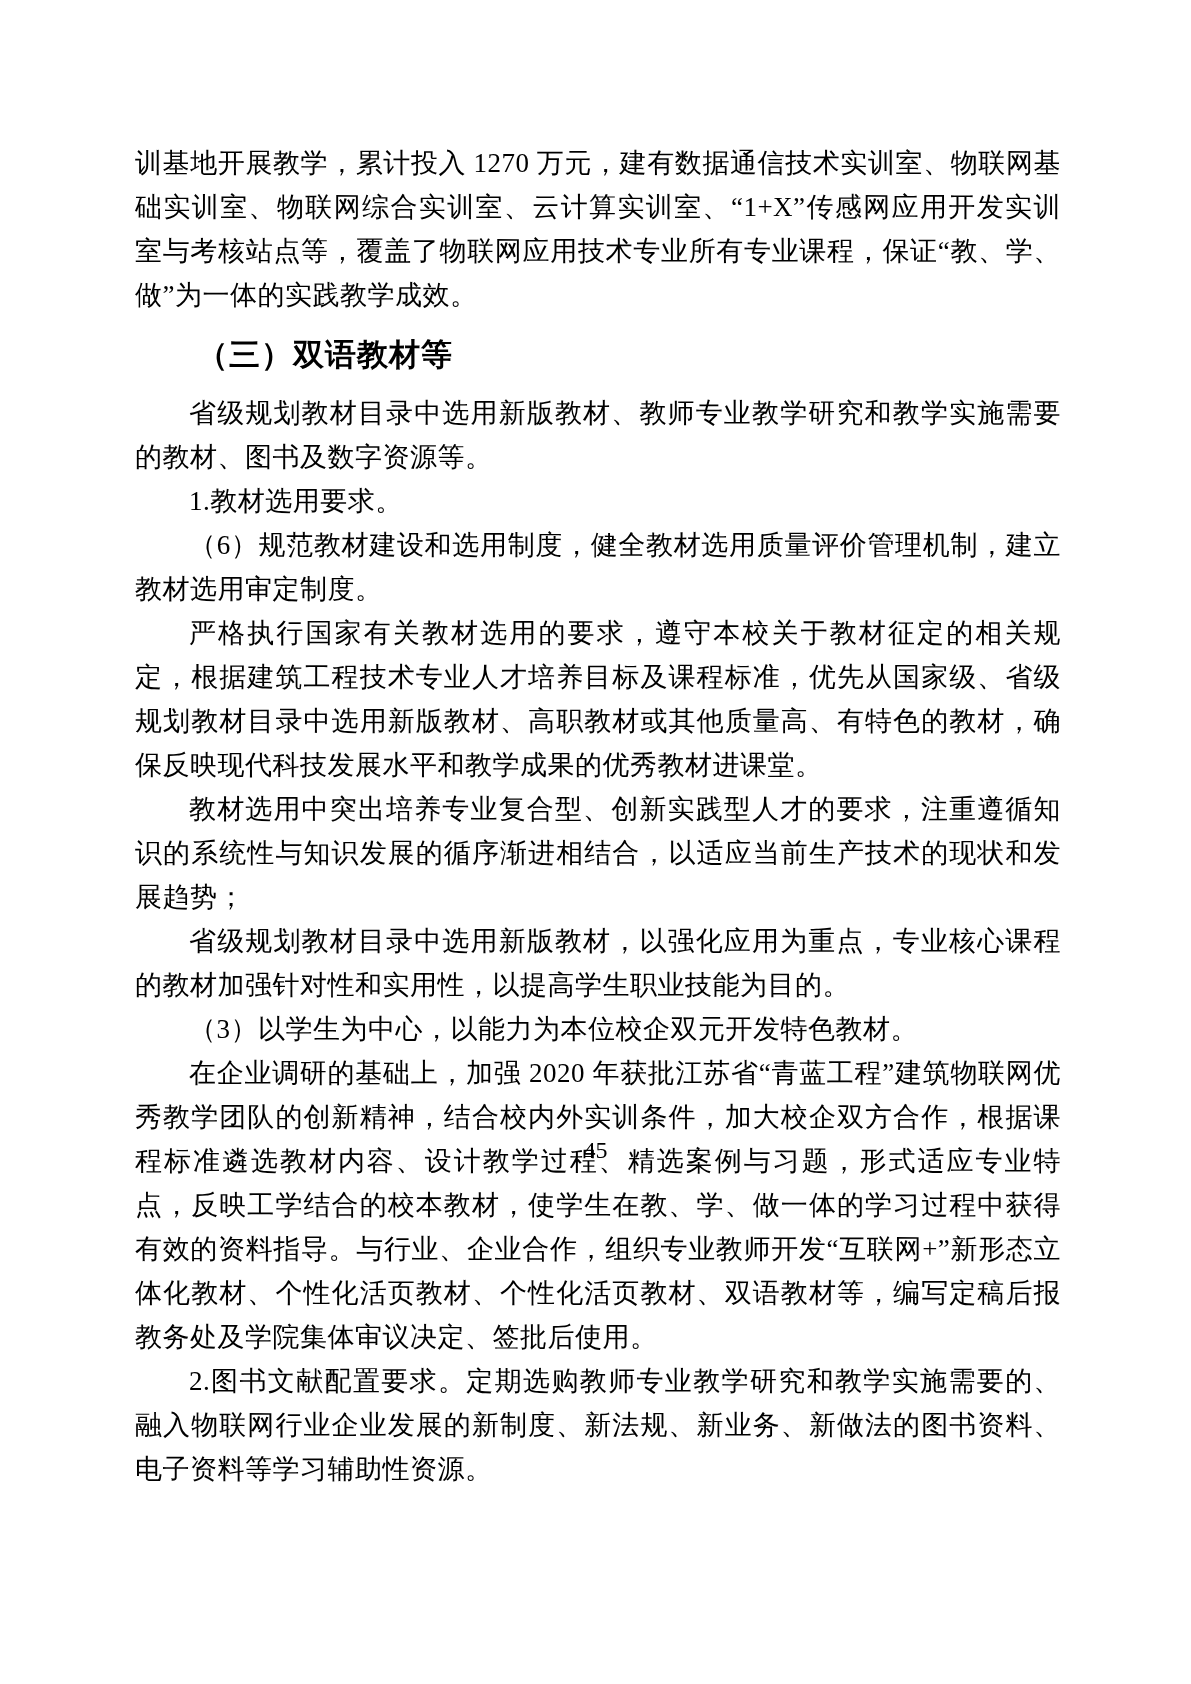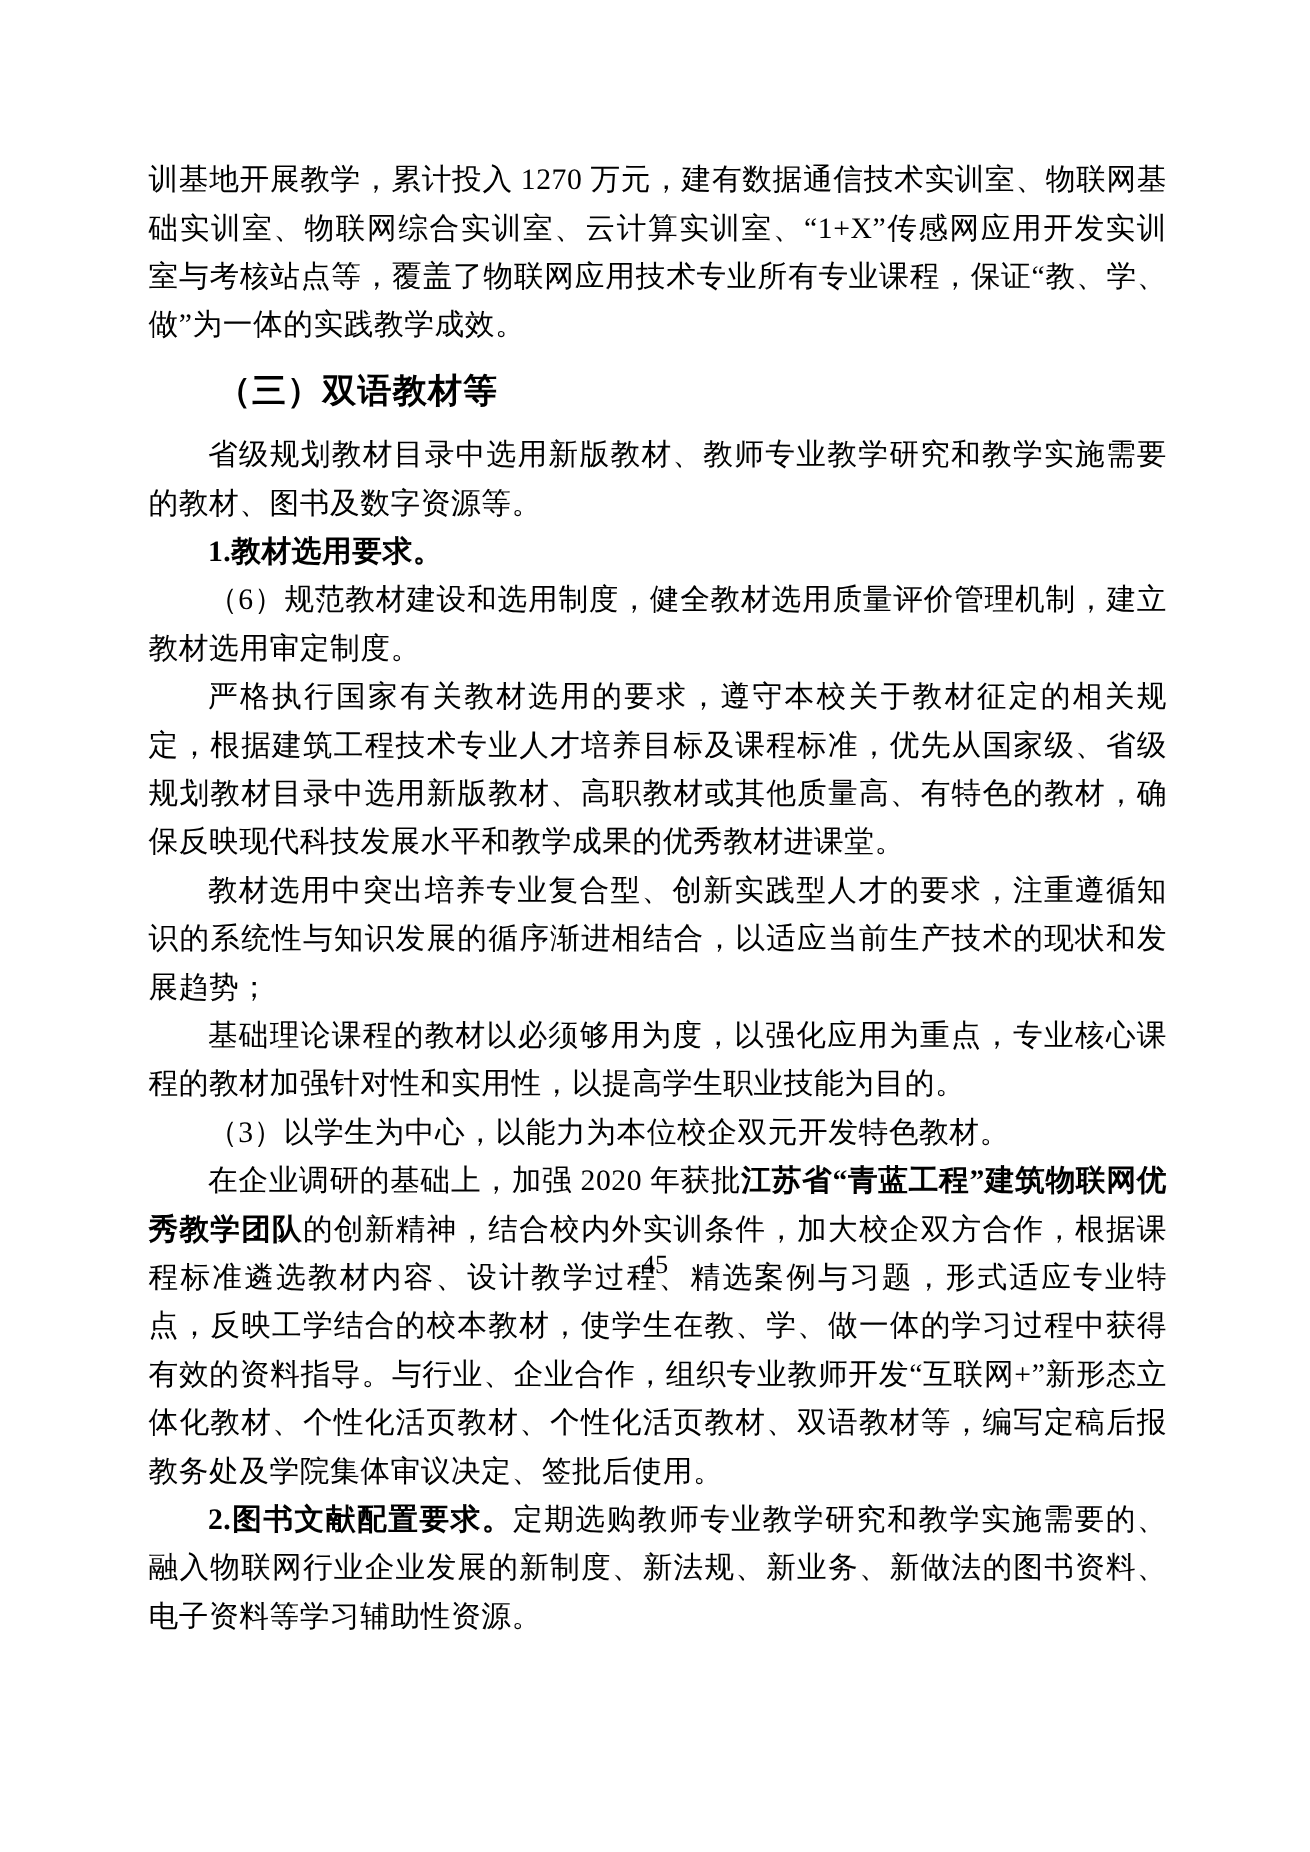--- a/index.html
+++ b/index.html
@@ -20,21 +20,21 @@
     padding: 141px 130px 0 135px;
   }
   p.body {
     font-size: 27px;
     line-height: 44px;
     text-align: justify;
     text-indent: 54px;
     letter-spacing: 0.5px;
   }
   p.no-indent { text-indent: 0; }
-  .bold { font-weight: bold; }
+  .bold { font-weight: normal; }
   h2.heading {
     font-family: "Liberation Sans", "DejaVu Sans", sans-serif;
     font-size: 31px;
     line-height: 46px;
     font-weight: bold;
     text-indent: 62px;
     margin: 15px 0 13px 0;
     letter-spacing: 1px;
   }
   .page-number {
@@ -60,21 +60,21 @@
 
   <p class="body"><span class="bold">1.教材选用要求。</span></p>
 
   <p class="body">（6）规范教材建设和选用制度，健全教材选用质量评价管理机制，建立教材选用审定制度。</p>
 
   <p class="body">严格执行国家有关教材选用的要求，遵守本校关于教材征定的相关规定，根据建筑工程技术专业人才培养目标及课程标准，优先从国家级、省级规划教材目录中选用新版教材、高职教材或其他质量高、有特色的教材，确保反映现代科技发展水平和教学成果的优秀教材进课堂。</p>
 
 
   <p class="body">教材选用中突出培养专业复合型、创新实践型人才的要求，注重遵循知识的系统性与知识发展的循序渐进相结合，以适应当前生产技术的现状和发展趋势；</p>
 
-  <p class="body">基础理论课程的教材以必须够用为度，以强化应用为重点，专业核心课程的教材加强针对性和实用性，以提高学生职业技能为目的。</p>
+  <p class="body">省级规划教材目录中选用新版教材，以强化应用为重点，专业核心课程的教材加强针对性和实用性，以提高学生职业技能为目的。</p>
 
 
   <p class="body">（3）以学生为中心，以能力为本位校企双元开发特色教材。</p>
 
   <p class="body"><span>在企业调研的基础上，加强 2020 年获批</span><span class="bold">江苏省“青蓝工程”建筑物联网优秀教学团队</span><span>的创新精神，结合校内外实训条件，加大校企双方合作，根据课程标准遴选教材内容、设计教学过程、精选案例与习题，形式适应专业特点，反映工学结合的校本教材，使学生在教、学、做一体的学习过程中获得有效的资料指导。与行业、企业合作，组织专业教师开发“互联网+”新形态立体化教材、个性化活页教材、个性化活页教材、双语教材等，编写定稿后报教务处及学院集体审议决定、签批后使用。</span></p>
 
   <p class="body"><span class="bold">2.图书文献配置要求。</span><span>定期选购教师专业教学研究和教学实施需要的、融入物联网行业企业发展的新制度、新法规、新业务、新做法的图书资料、电子资料等学习辅助性资源。</span></p>
 
   <div class="page-number">45</div>
 

